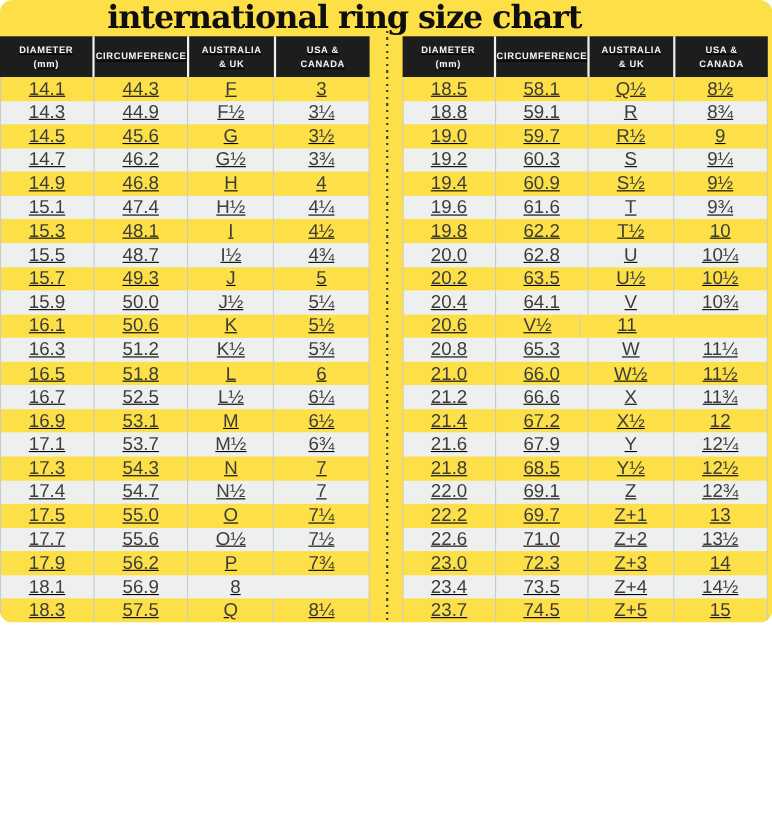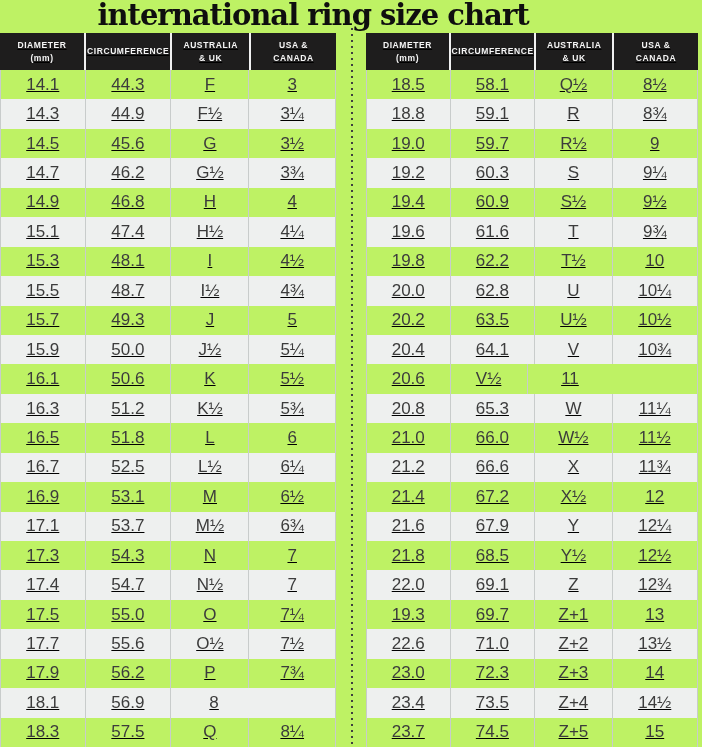--- a/index.html
+++ b/index.html
@@ -1,22 +1,23 @@
 <!DOCTYPE html>
 <html style="--title: #0f0f0f; --header-bg: #1e1d1d; --header-text: #f5f5f5; --stripe: #eef0ef; --row-text: #3c3c3c; --border: #c8cccb; --dot: #3f3f3f;"><head>
 <meta charset="utf-8">
 <style>
   html, body { margin: 0; padding: 0; background: #ffffff; }
   .page {
     position: relative;
     width: 702px;
-    height: 747px;
-    background: #bef264;
+    height: 566px;
+    background: #fde047;
     overflow: hidden;
     font-family: "Liberation Sans", sans-serif;
+    border-radius: 11px;
   }
   .title {
     position: absolute;
     top: -2px;
     left: 0;
     right: 76px;
     height: 33px;
     text-align: center;
     font-family: "DejaVu Serif", serif;
     font-weight: 700;
@@ -383,21 +384,21 @@
             <div class="td c2">Y½</div>
             <div class="td c3">12½</div>
           </div>
           <div class="tr">
             <div class="td c0">22.0</div>
             <div class="td c1">69.1</div>
             <div class="td c2">Z</div>
             <div class="td c3">12¾</div>
           </div>
           <div class="tr">
-            <div class="td c0">19.3</div>
+            <div class="td c0">22.2</div>
             <div class="td c1">69.7</div>
             <div class="td c2">Z+1</div>
             <div class="td c3">13</div>
           </div>
           <div class="tr">
             <div class="td c0">22.6</div>
             <div class="td c1">71.0</div>
             <div class="td c2">Z+2</div>
             <div class="td c3">13½</div>
           </div>

